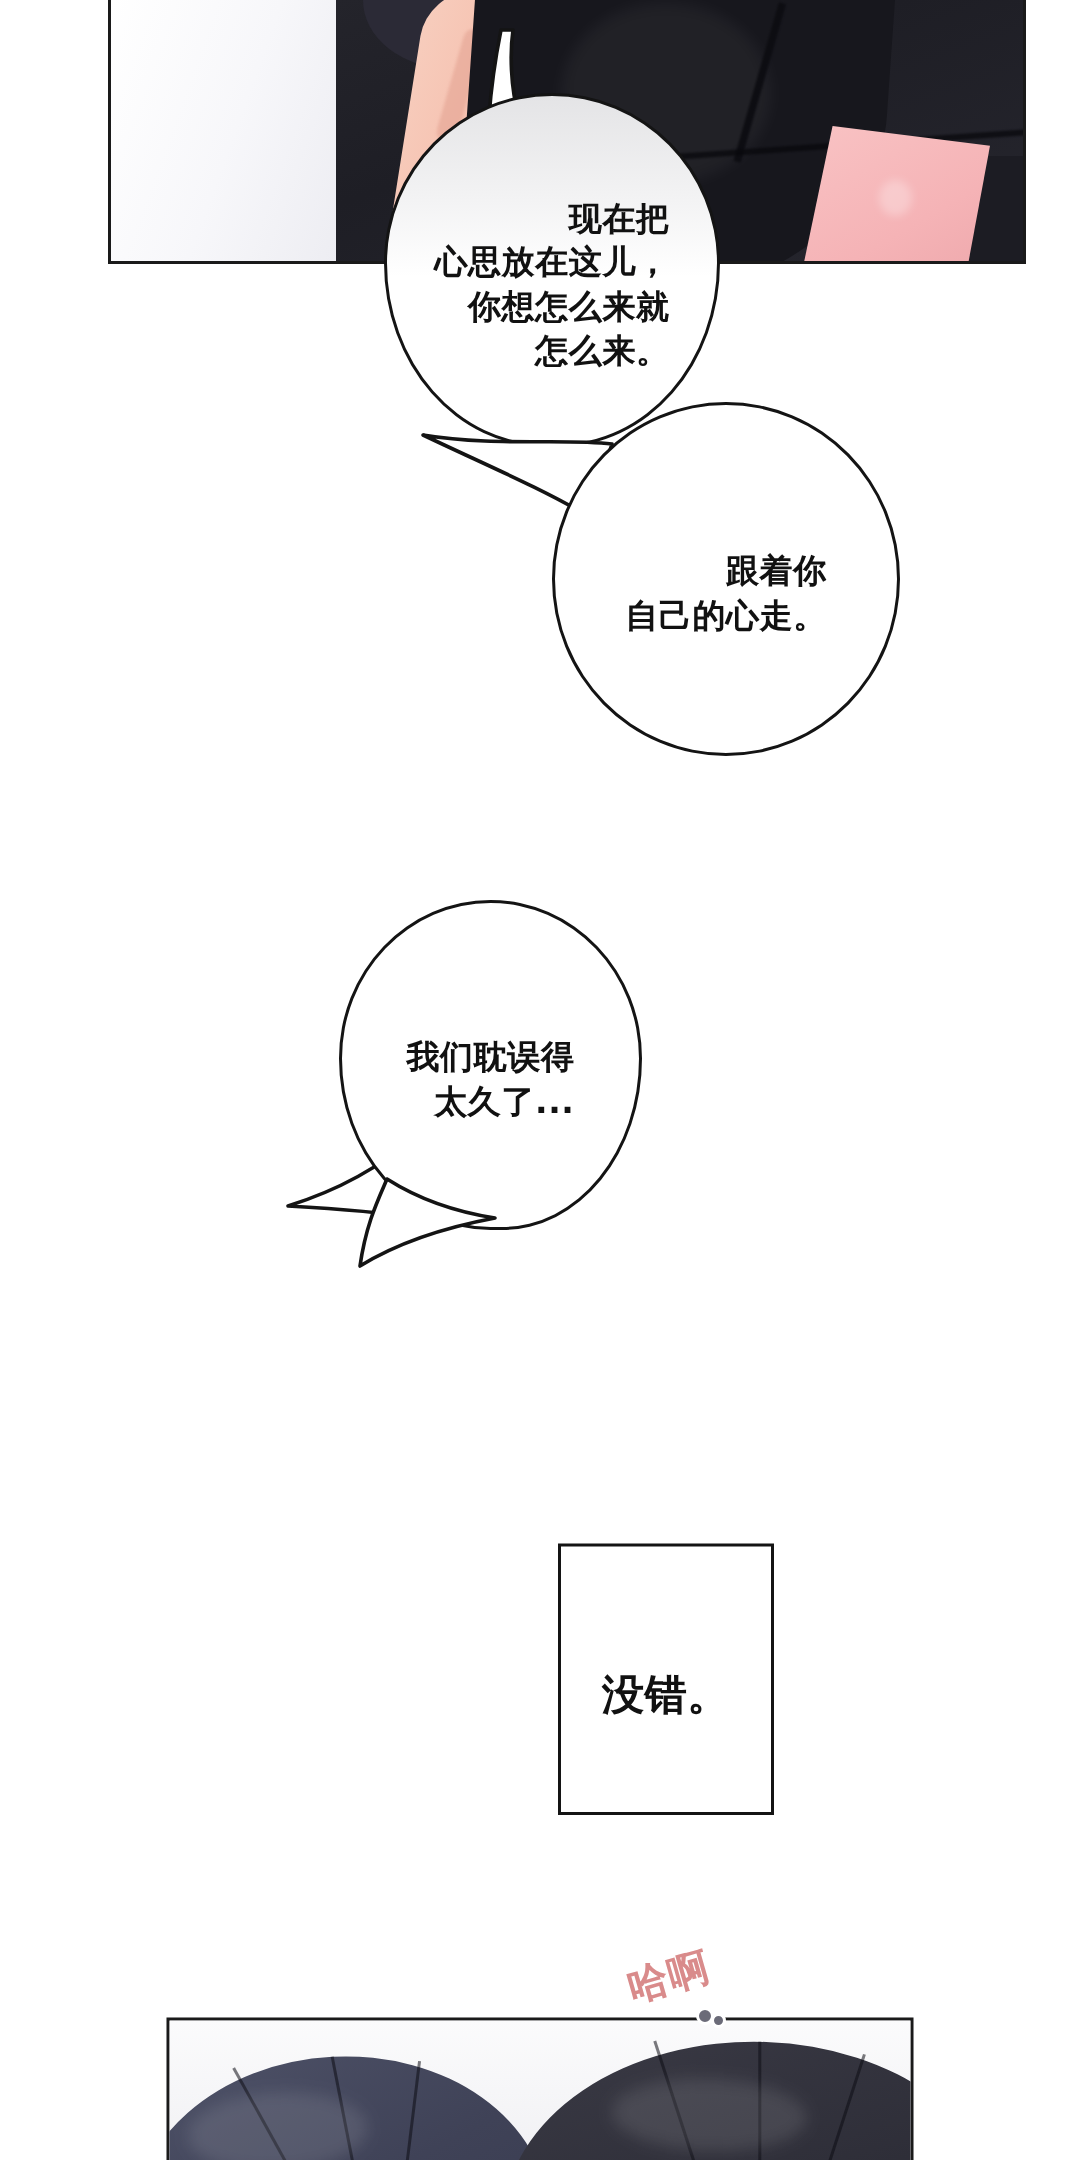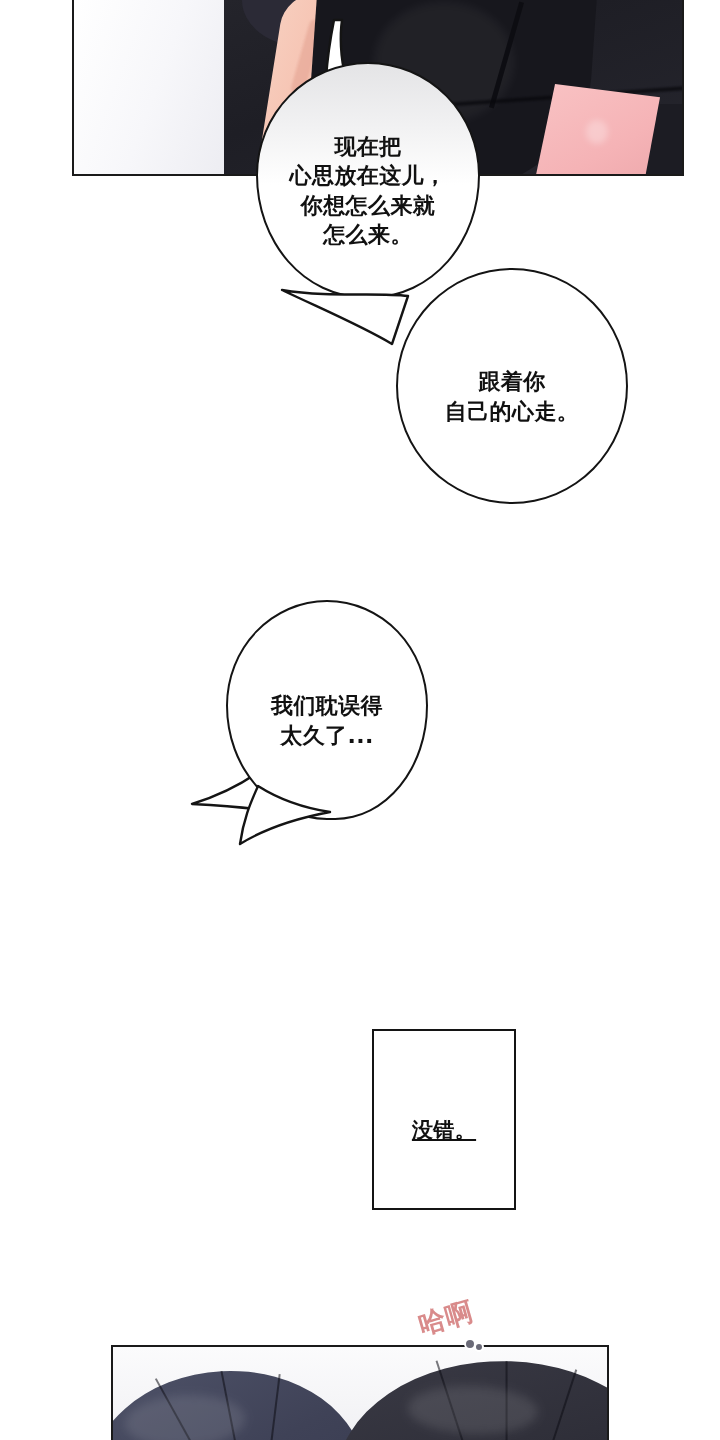--- a/index.html
+++ b/index.html
@@ -146,37 +146,37 @@
     border: 2.4px solid #141414;
     display: flex;
     align-items: center;
     justify-content: center;
   }
   .bubble-text {
     position: relative;
     z-index: 3;
     color: #111111;
     font-weight: 700;
-    text-align: center;
+    text-align: right;
     line-height: 1.34;
     white-space: pre-line;
     letter-spacing: .4px;
     margin-top: 21px;
   }
 
   #bubble-1 {
     left: 256px; top: 62px;
     width: 220px; height: 232px;
     border-radius: 50% 50% 48% 48% / 48% 48% 52% 52%;
     background: linear-gradient(180deg,#e4e4e6 0%,#f2f2f3 28%,#ffffff 52%,#ffffff 100%);
   }
   #bubble-1 .bubble-text { font-size: 22px; }
 
   #bubble-2 {
-    left: 396px; top: 268px;
+    left: 368px; top: 268px;
     width: 228px; height: 232px;
     border-radius: 50% 50% 50% 50% / 50% 50% 50% 50%;
   }
   #bubble-2 .bubble-text { font-size: 22px; }
 
   #bubble-3 {
     left: 226px; top: 600px;
     width: 198px; height: 216px;
     border-radius: 50% 50% 46% 50% / 48% 48% 52% 52%;
   }
@@ -196,21 +196,21 @@
   #caption-box {
     position: absolute;
     left: 372px; top: 1029px;
     width: 140px; height: 177px;
     background: #ffffff;
     border: 2.4px solid #141414;
     display: flex;
     align-items: center;
     justify-content: center;
   }
-  #caption-box .bubble-text { font-size: 21px; text-decoration: underline; }
+  #caption-box .bubble-text { font-size: 28px; }
 
   
   #sfx-ha {
     position: absolute;
     left: 418px; top: 1300px;
     font-size: 27px;
     font-weight: 700;
     color: #d98b8b;
     transform: rotate(-16deg);
     letter-spacing: 1px;

